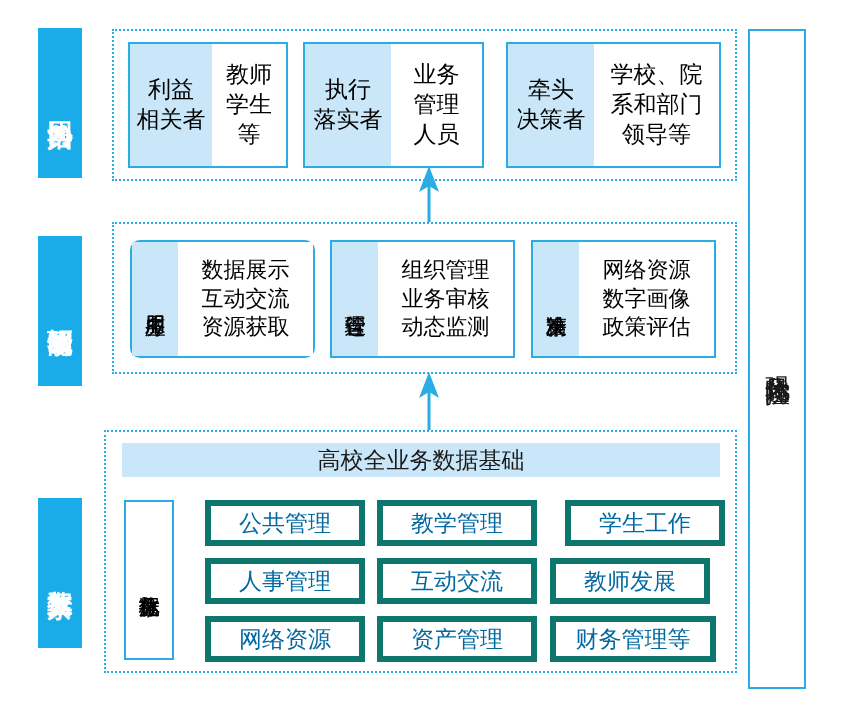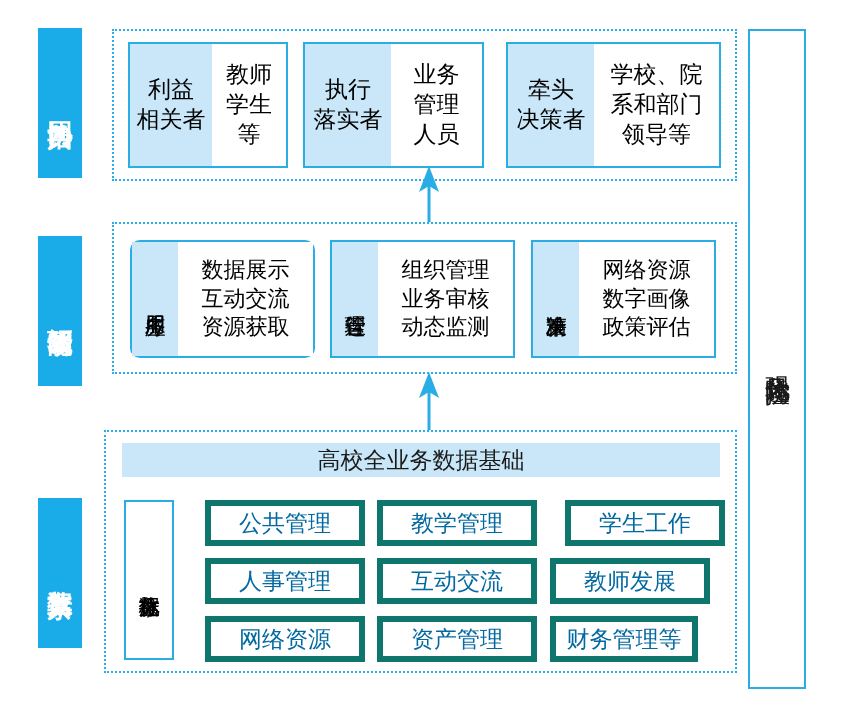--- a/index.html
+++ b/index.html
@@ -265,19 +265,19 @@
   <div class="domain-box" style="left:205px; top:500px; width:160px; height:46px;">公共管理</div>
   <div class="domain-box" style="left:377px; top:500px; width:160px; height:46px;">教学管理</div>
   <div class="domain-box" style="left:565px; top:500px; width:160px; height:46px;">学生工作</div>
 
   <div class="domain-box" style="left:205px; top:558px; width:160px; height:46px;">人事管理</div>
   <div class="domain-box" style="left:377px; top:558px; width:160px; height:46px;">互动交流</div>
   <div class="domain-box" style="left:550px; top:558px; width:160px; height:46px;">教师发展</div>
 
   <div class="domain-box" style="left:205px; top:616px; width:160px; height:46px;">网络资源</div>
   <div class="domain-box" style="left:377px; top:616px; width:160px; height:46px;">资产管理</div>
-  <div class="domain-box" style="left:550px; top:616px; width:148px; height:46px;">财务管理等</div>
+  <div class="domain-box" style="left:550px; top:616px; width:166px; height:46px;">财务管理等</div>
 
   <div class="risk-panel" style="left:748px; top:29px; width:58px; height:660px;">
     <span class="risk-text">强化风险防控</span>
   </div>
 
 </div>
 
 </body></html>

